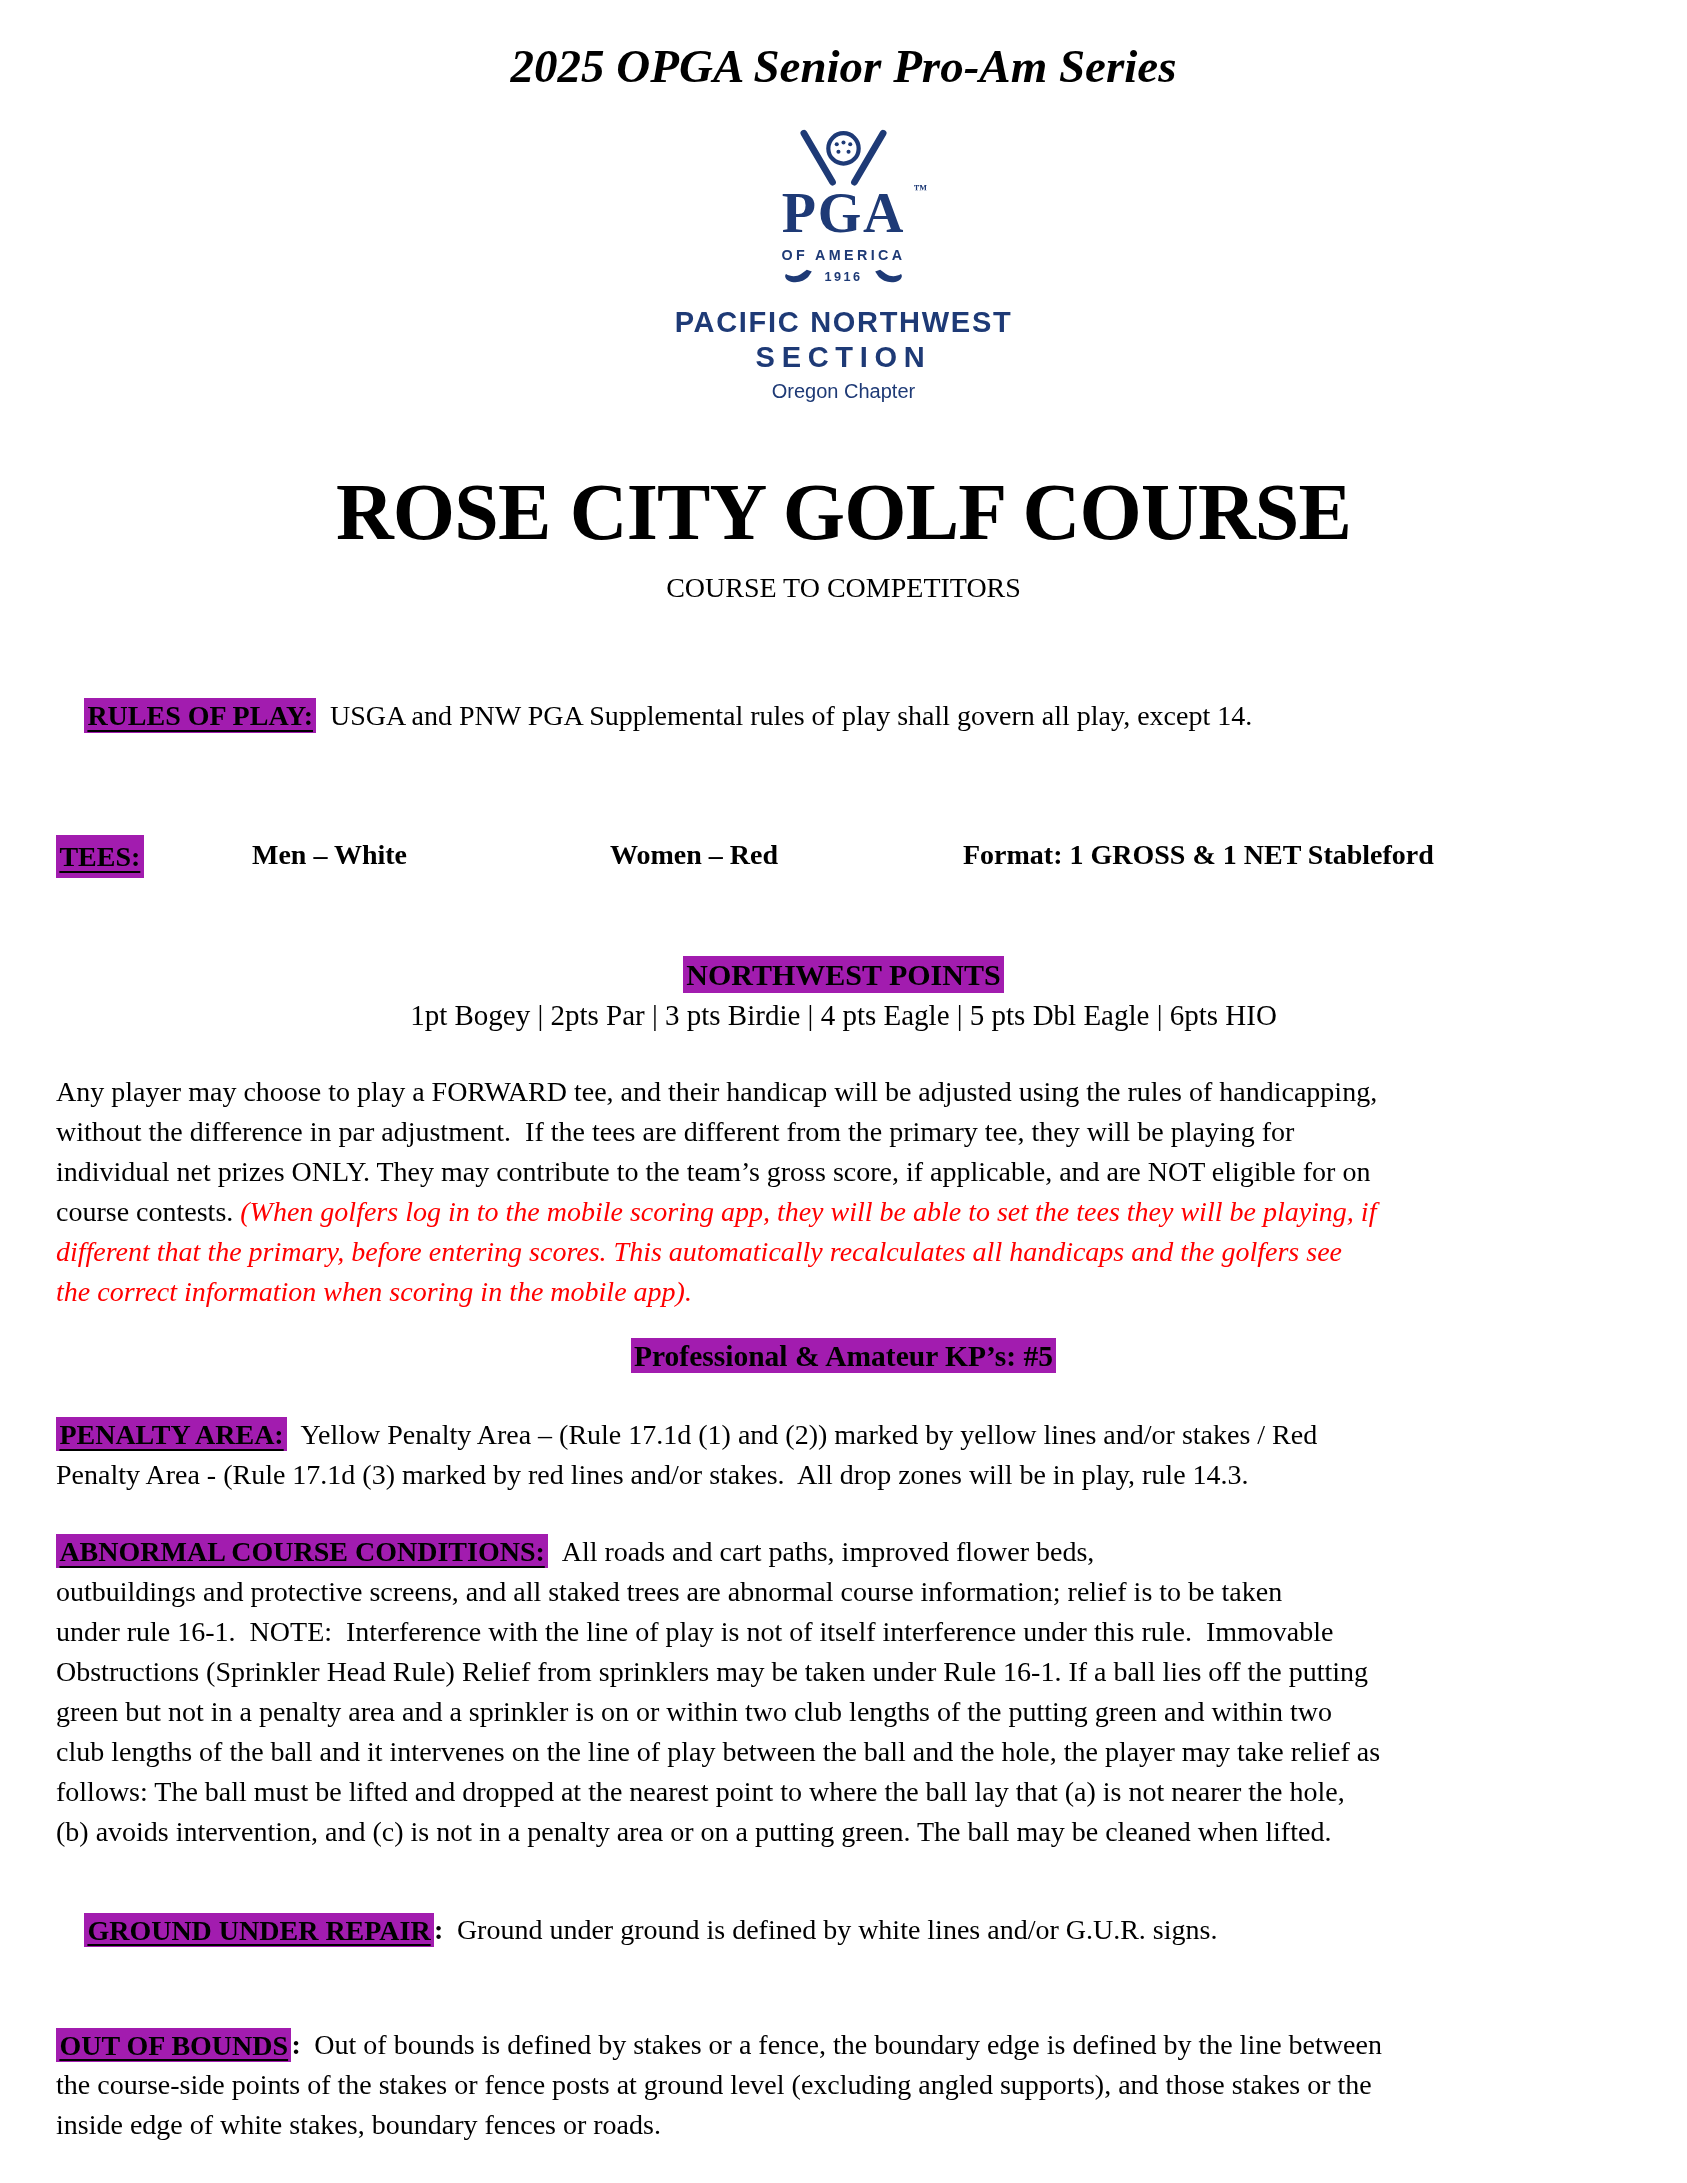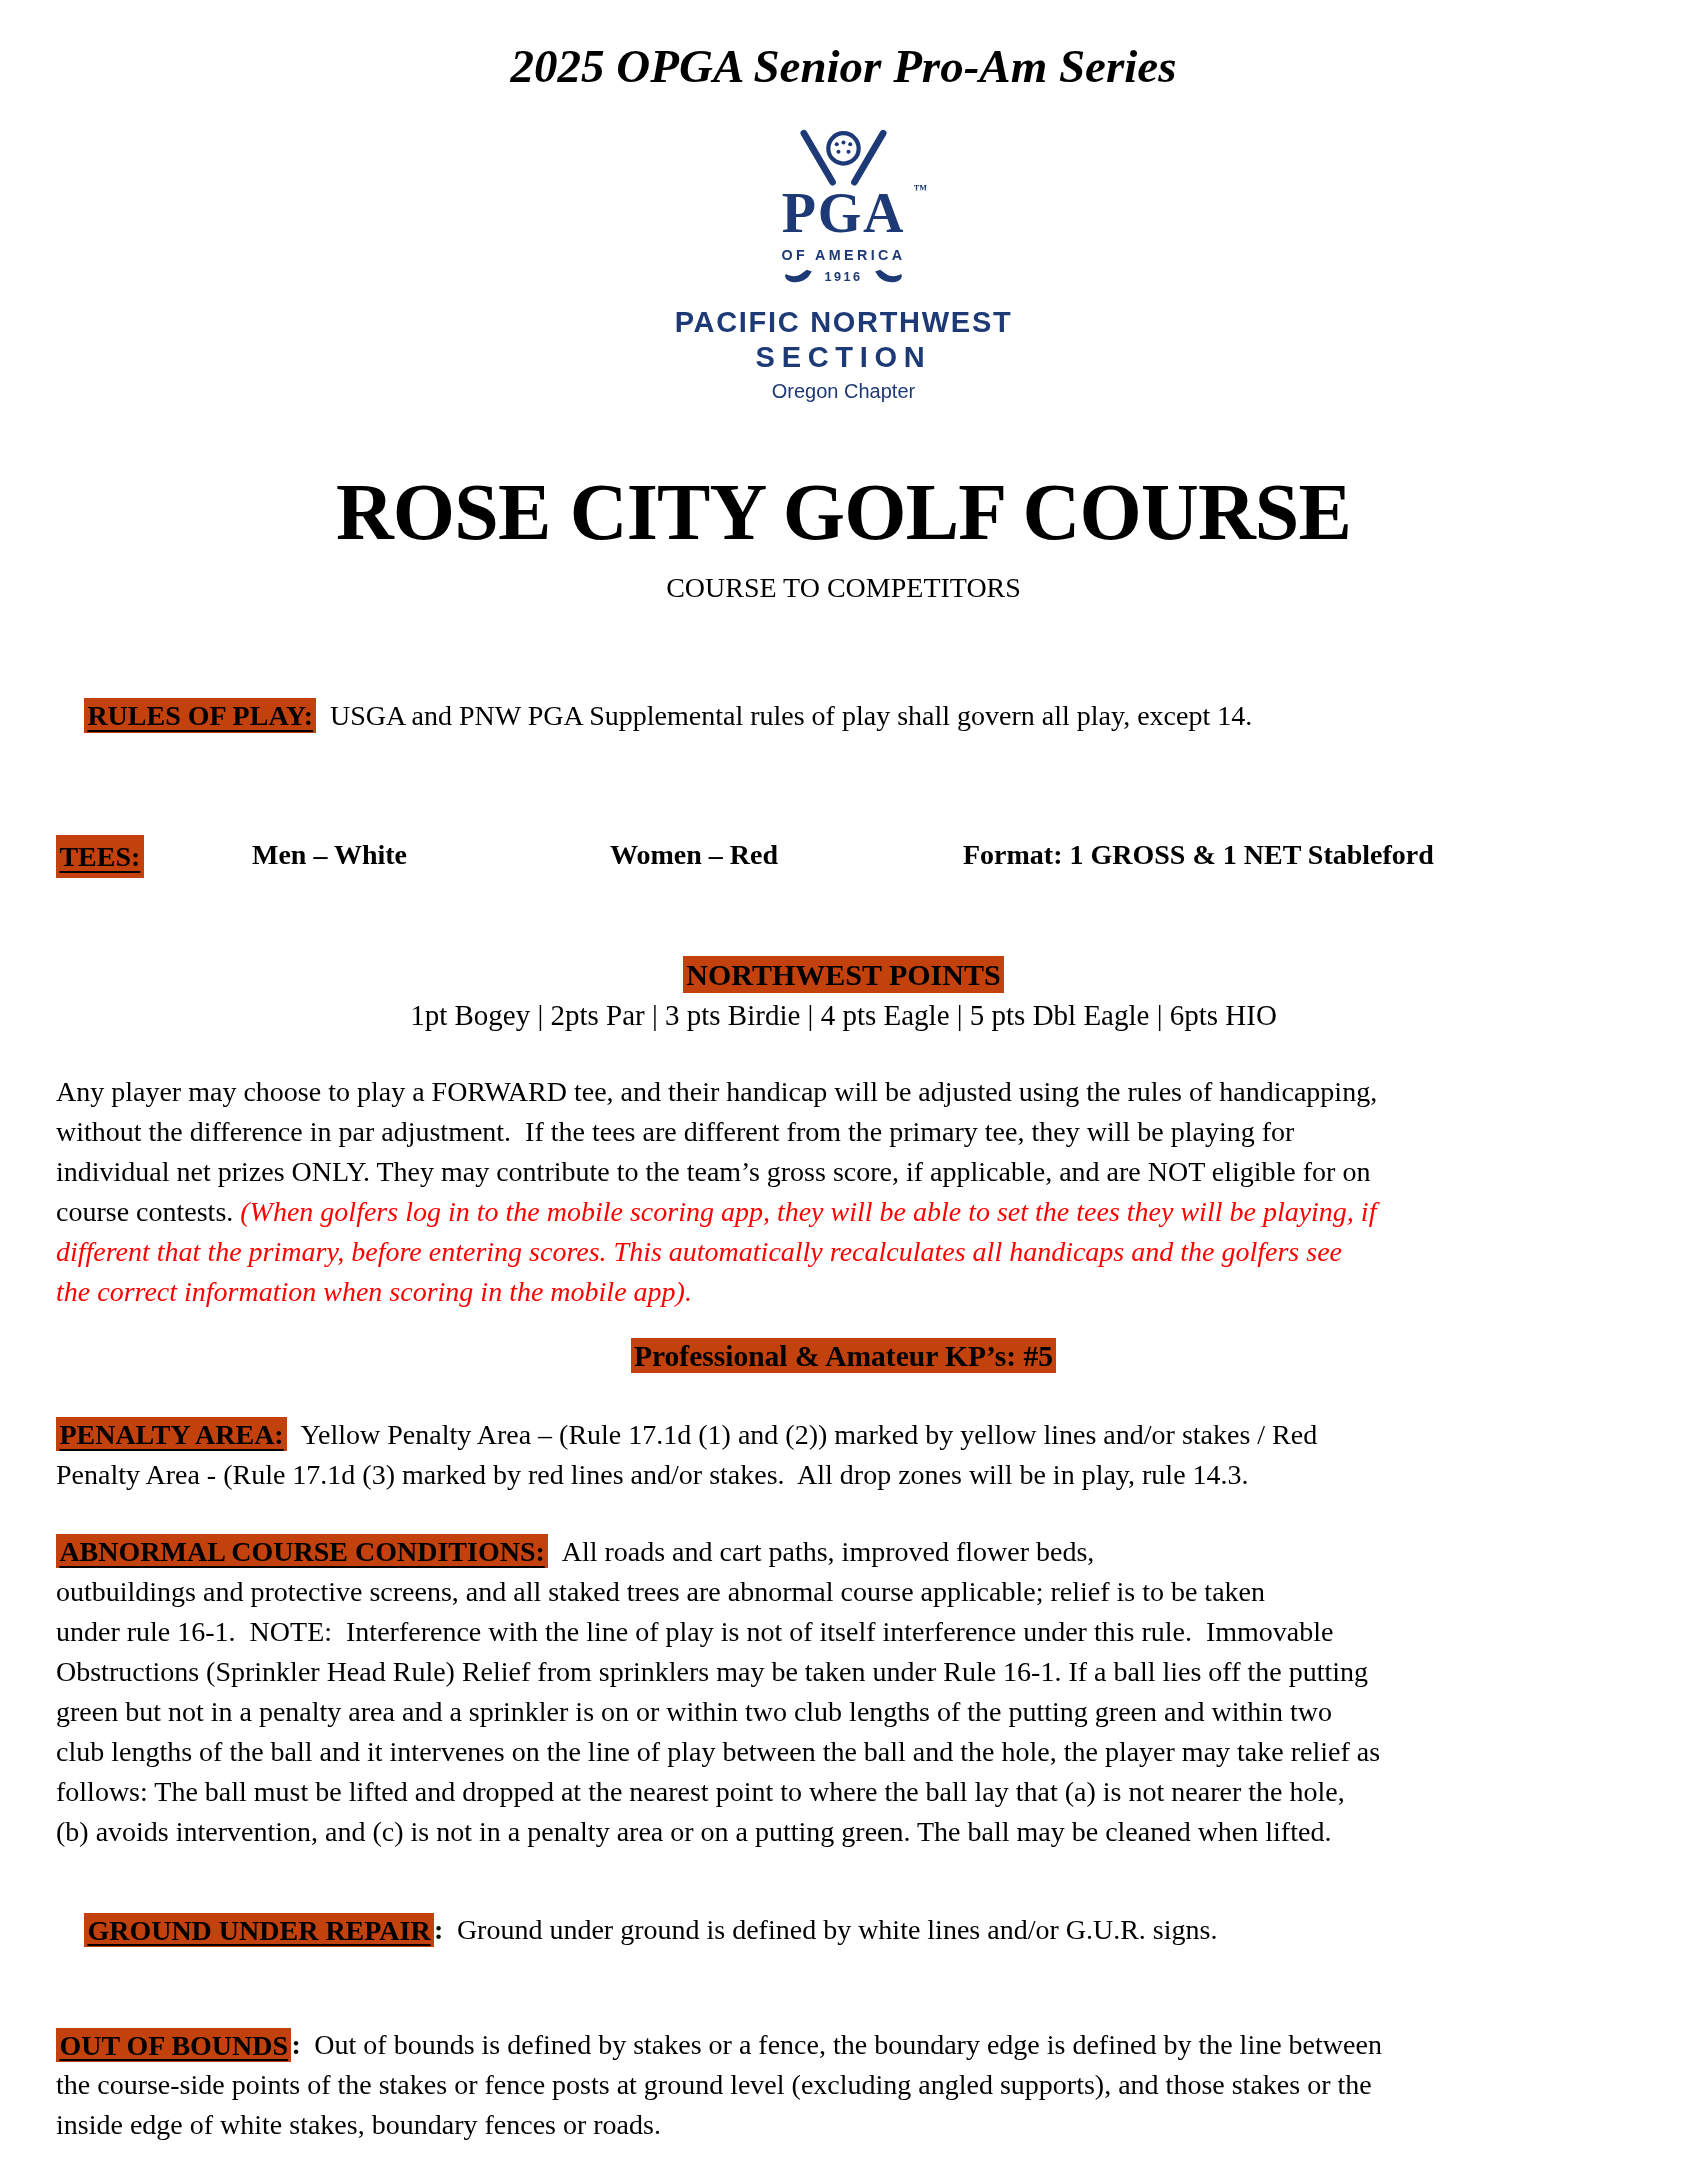--- a/index.html
+++ b/index.html
@@ -44,21 +44,21 @@
     font-size:20px; font-weight:400; line-height:1.2;
   }
   .course-title {
     margin-top:67px; text-align:center; font-size:80px; font-weight:bold;
     letter-spacing:-0.8px; line-height:1.05; white-space:nowrap;
   }
   .notice { margin-top:13.5px; text-align:center; font-size:28px; line-height:1.4; }
 
   
   .line { white-space:pre-wrap; font-size:28px; line-height:40px; }
-  .hl { background:#c2410c; padding:1.7px 3.4px; }
+  .hl { background:#a21caf; padding:1.7px 3.4px; }
   .label {
     font-weight:bold; text-decoration:underline;
     text-decoration-thickness:2.1px; text-underline-offset:5px;
   }
   .label-gap { margin-right:13.5px; }
   .colon { font-weight:bold; margin-right:13.5px; }
 
   .rules-row { margin-top:49px; }
   .tees-row { margin-top:59px; position:relative; height:44px; }
   .tees-row span { position:absolute; top:0; font-size:28px; line-height:40px; font-weight:bold; white-space:pre; }
@@ -147,21 +147,21 @@
     <span class="hl">Professional &amp; Amateur KP’s: #5</span>
   </div>
 
   <div class="penalty-para">
     <div class="line"><span class="hl label label-gap">PENALTY AREA:</span><span>Yellow Penalty Area – (Rule 17.1d (1) and (2)) marked by yellow lines and/or stakes / Red</span></div>
     <div class="line">Penalty Area - (Rule 17.1d (3) marked by red lines and/or stakes.  All drop zones will be in play, rule 14.3.</div>
   </div>
 
   <div class="abnormal-para">
     <div class="line"><span class="hl label label-gap">ABNORMAL COURSE CONDITIONS:</span><span>All roads and cart paths, improved flower beds,</span></div>
-    <div class="line">outbuildings and protective screens, and all staked trees are abnormal course applicable; relief is to be taken</div>
+    <div class="line">outbuildings and protective screens, and all staked trees are abnormal course information; relief is to be taken</div>
     <div class="line">under rule 16-1.  NOTE:  Interference with the line of play is not of itself interference under this rule.  Immovable</div>
     <div class="line">Obstructions (Sprinkler Head Rule) Relief from sprinklers may be taken under Rule 16-1. If a ball lies off the putting</div>
     <div class="line">green but not in a penalty area and a sprinkler is on or within two club lengths of the putting green and within two</div>
     <div class="line">club lengths of the ball and it intervenes on the line of play between the ball and the hole, the player may take relief as</div>
     <div class="line">follows: The ball must be lifted and dropped at the nearest point to where the ball lay that (a) is not nearer the hole,</div>
     <div class="line">(b) avoids intervention, and (c) is not in a penalty area or on a putting green. The ball may be cleaned when lifted.</div>
   </div>
 
   <div class="line gur-row">
     <span class="hl label">GROUND UNDER REPAIR</span><span class="colon">:</span><span>Ground under ground is defined by white lines and/or G.U.R. signs.</span>

